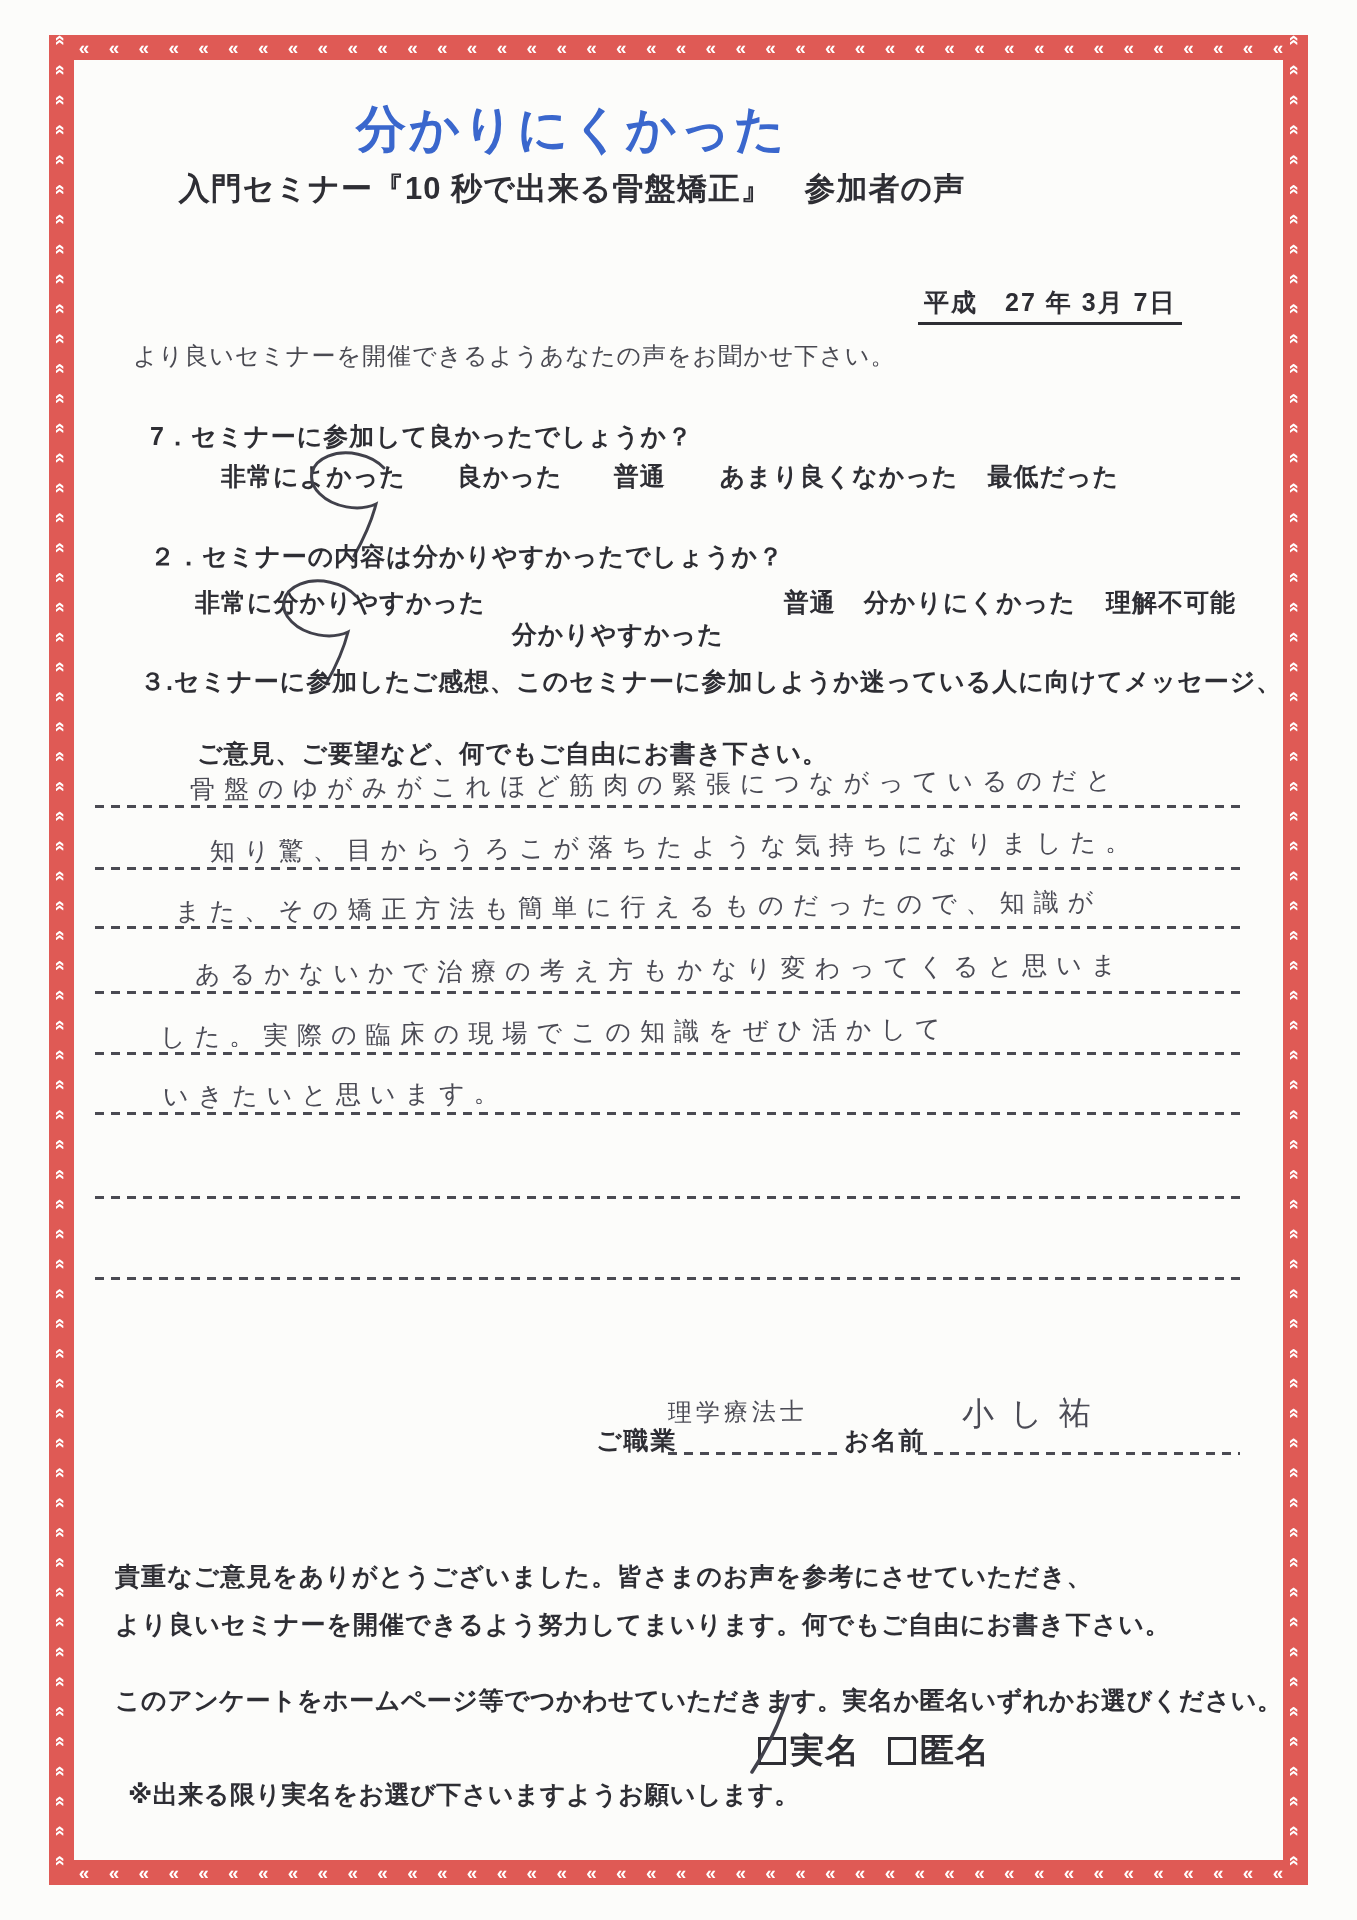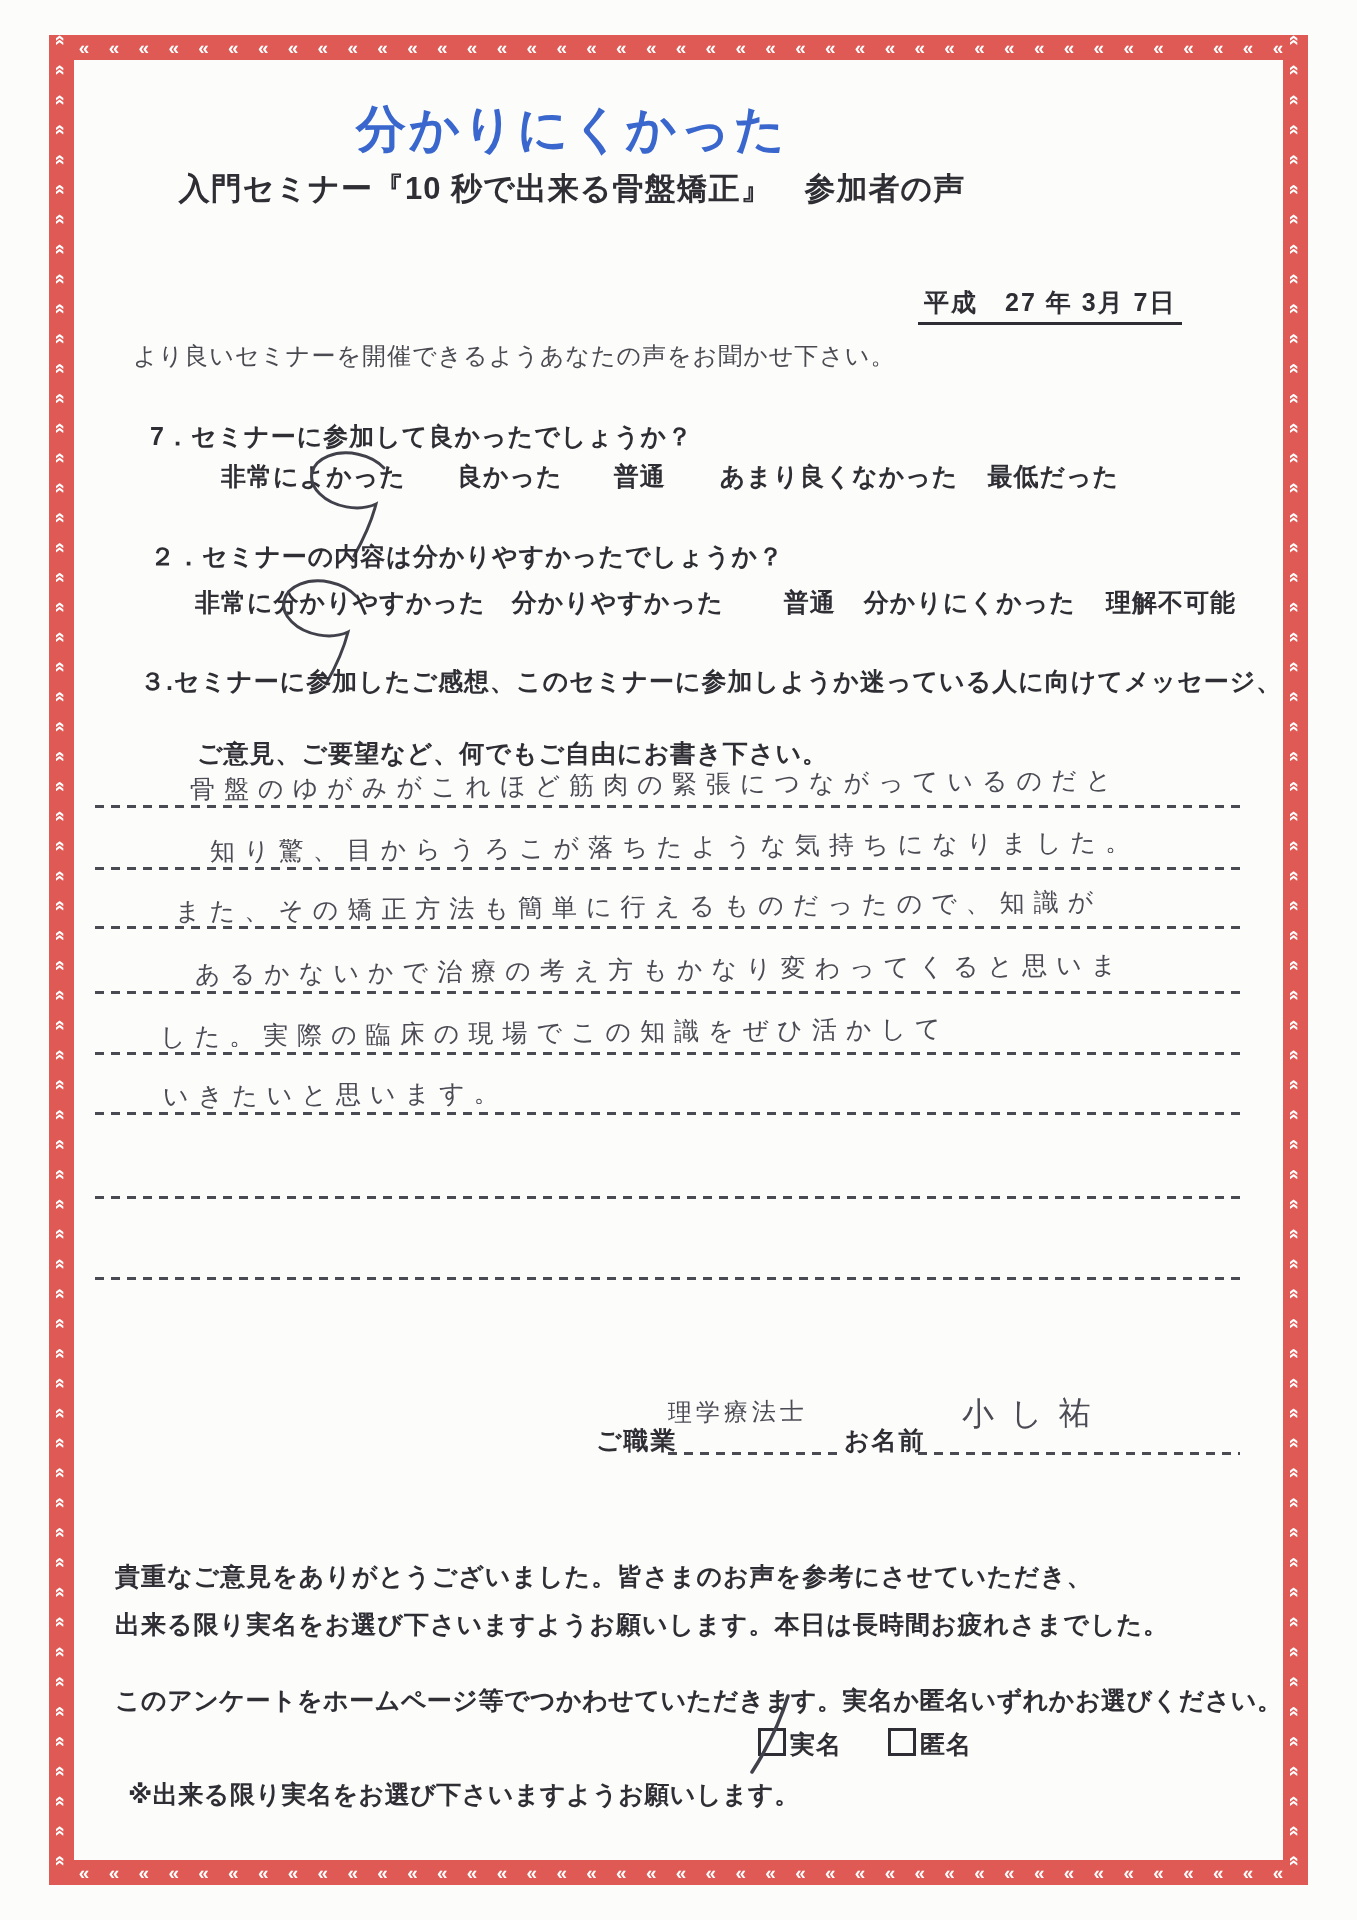--- a/index.html
+++ b/index.html
@@ -22,21 +22,21 @@
   .date{font-size:25px;font-weight:bold;border-bottom:3px solid #2e2e34;padding:0 6px 3px 6px;letter-spacing:2px;}
   .intro{font-family:"DejaVu Serif","Liberation Serif",serif;font-size:24px;color:#4a4a52;letter-spacing:1px;}
   .qhead{font-size:25px;font-weight:bold;letter-spacing:1px;}
   .opts{display:flex;font-size:25px;font-weight:bold;letter-spacing:1px;}
   .hand{color:#4b4b55;letter-spacing:9px;font-size:25px;transform:rotate(-0.6deg);white-space:nowrap;}
   .dash{height:3px;background:repeating-linear-gradient(90deg,#4a4a52 0 9px,transparent 9px 16px);}
   .flabel{font-size:25px;font-weight:bold;letter-spacing:2px;}
   .closing{font-size:25px;font-weight:bold;letter-spacing:1px;}
   .notice{font-size:25px;font-weight:bold;letter-spacing:0.5px;}
   .cbox{display:inline-block;width:22px;height:22px;border:3px solid #2e2e34;vertical-align:-3px;}
-  .cblabel{font-size:25px;font-weight:bold;letter-spacing:1px;margin-left:4px;}
+  .cblabel{font-size:34px;font-weight:bold;letter-spacing:1px;margin-left:4px;}
   svg.mark{position:absolute;overflow:visible;}
 </style>
 </head>
 <body>
 
 <div class="page">
 
   <div class="strip h top">« « « « « « « « « « « « « « « « « « « « « « « « « « « « « « « « « « « « « « « « « « « « « </div>
   <div class="strip h bottom">« « « « « « « « « « « « « « « « « « « « « « « « « « « « « « « « « « « « « « « « « « « « « </div>
   <div class="strip v left">« « « « « « « « « « « « « « « « « « « « « « « « « « « « « « « « « « « « « « « « « « « « « « « « « « « « « « « « « « « « « « « « « </div>
@@ -55,21 +55,21 @@
     <span style="margin-right:29px;">あまり良くなかった</span>
     <span>最低だった</span>
   </div>
   <svg class="mark" style="left:300px;top:446px;" width="110" height="112" viewBox="0 0 110 112">
     <path d="M84,22 A40,27 10 1 0 76,58 C71,78 63,94 54,110" fill="none" stroke="#41414b" stroke-width="3" stroke-linecap="round"></path>
   </svg>
 
   <div class="abs qhead" style="left:150px;top:540px;text-align:right;">２．セミナーの内容は分かりやすかったでしょうか？</div>
   <div class="abs opts" style="left:195px;top:586px;">
     <span style="margin-right:26px;">非常に分かりやすかった</span>
-    <span style="margin-right:60px;">分かりやすかった</span>
+    <span style="margin-right:60px;margin-top:32px;">分かりやすかった</span>
     <span style="margin-right:28px;">普通</span>
     <span style="margin-right:30px;">分かりにくかった</span>
     <span>理解不可能</span>
   </div>
   <svg class="mark" style="left:272px;top:574px;" width="110" height="112" viewBox="0 0 110 112">
     <path d="M84,22 A40,27 10 1 0 76,58 C71,78 63,94 54,110" fill="none" stroke="#41414b" stroke-width="3" stroke-linecap="round"></path>
   </svg>
 
   <div class="abs qhead" style="left:140px;top:665px;">３.セミナーに参加したご感想、このセミナーに参加しようか迷っている人に向けてメッセージ、</div>
   <div class="abs qhead" style="left:197px;top:737px;">ご意見、ご要望など、何でもご自由にお書き下さい。</div>
@@ -97,21 +97,21 @@
 
   <div class="abs hand" style="left:668px;top:1396px;font-size:24px;letter-spacing:4px;">理学療法士</div>
   <div class="abs flabel" style="left:596px;top:1424px;">ご職業</div>
   <div class="abs dash" style="left:668px;top:1452px;width:172px;"></div>
 
   <div class="abs flabel" style="left:844px;top:1424px;">お名前</div>
   <div class="abs hand" style="left:962px;top:1392px;font-size:32px;letter-spacing:16px;">小し祐</div>
   <div class="abs dash" style="left:918px;top:1452px;width:322px;"></div>
 
   <div class="abs closing" style="left:115px;top:1560px;">貴重なご意見をありがとうございました。皆さまのお声を参考にさせていただき、</div>
-  <div class="abs closing" style="left:115px;top:1608px;">出来る限り実名をお選び下さいますようお願いします。本日は長時間お疲れさまでした。</div>
+  <div class="abs closing" style="left:115px;top:1608px;">より良いセミナーを開催できるよう努力してまいります。何でもご自由にお書き下さい。</div>
 
   <div class="abs notice" style="left:115px;top:1684px;">このアンケートをホームページ等でつかわせていただきます。実名か匿名いずれかお選びください。</div>
   <div class="abs notice" style="left:128px;top:1778px;">※出来る限り実名をお選び下さいますようお願いします。</div>
 
   <div class="abs" style="left:758px;top:1728px;">
     <span class="cbox"></span><span class="cblabel">実名</span>
   </div>
   <svg class="mark" style="left:748px;top:1692px;" width="44" height="84" viewBox="0 0 44 84">
     <path d="M40,4 C32,30 18,58 4,80" fill="none" stroke="#41414b" stroke-width="3.5" stroke-linecap="round"></path>
   </svg>

